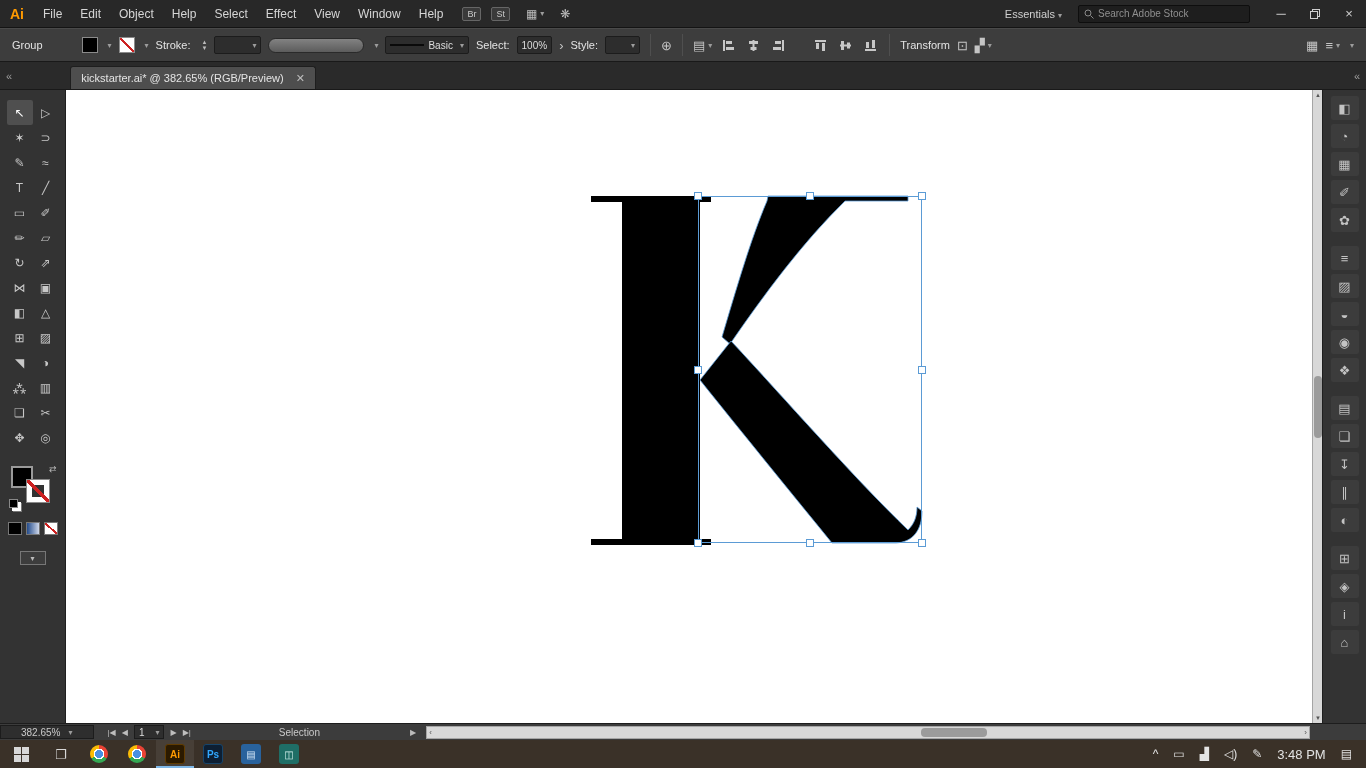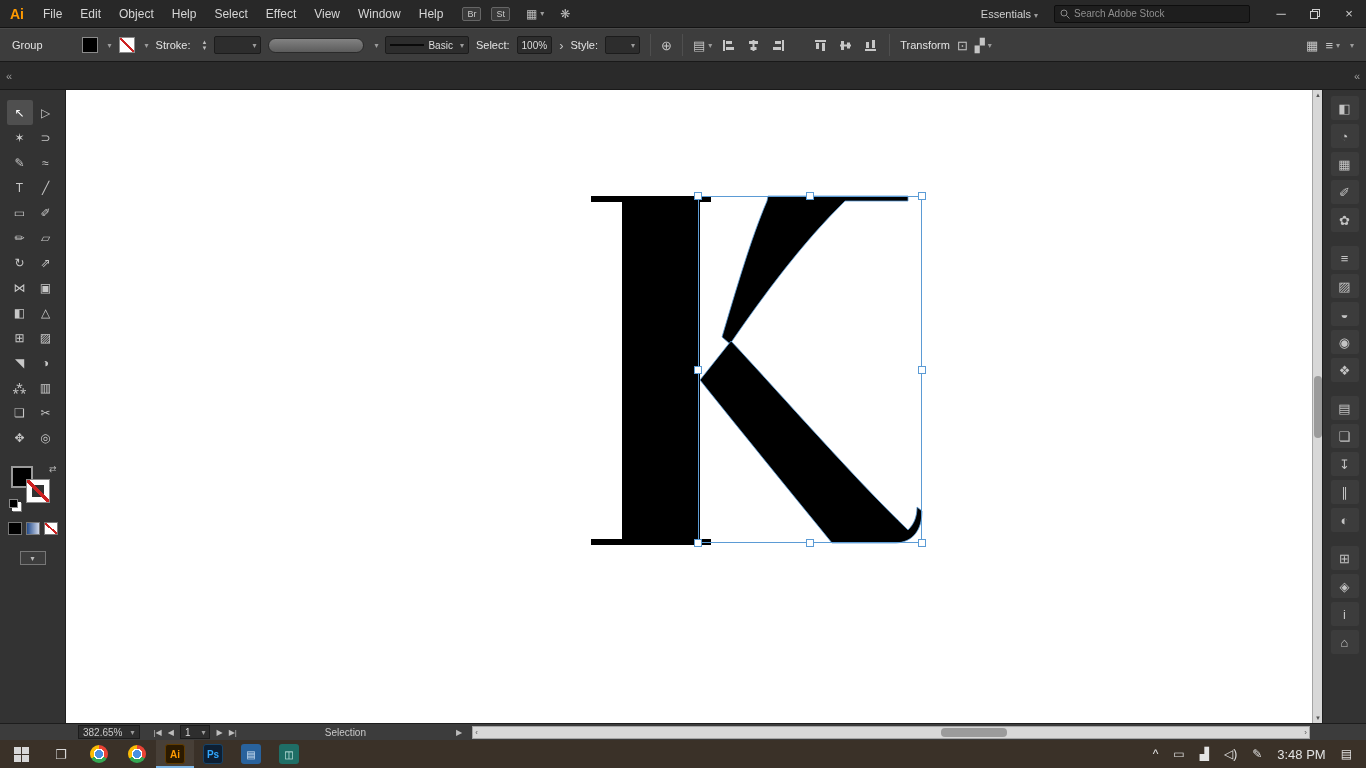--- a/index.html
+++ b/index.html
@@ -8,21 +8,21 @@
   .caret{font-size:8px;color:#9c9c9c;margin-left:3px}
 
   
   .menubar{height:28px;background:#282828;border-bottom:1px solid #141414;display:flex;align-items:center;padding-left:6px;color:#d6d6d6;font-size:12px}
   .app-logo{color:#ff9a00;font-weight:bold;font-size:14px;padding:0 10px 0 4px}
   .menu-item{padding:0 9px;cursor:default;flex-shrink:0}
   .badge{border:1px solid #666;border-radius:2px;font-size:9px;padding:1px 4px;margin-left:10px;color:#c9c9c9;background:#3a3a3a}
   .mb-icon{margin-left:16px;color:#bdbdbd;font-size:12px;display:flex;align-items:center}
   .spacer{flex:1}
   .workspace{font-size:11px;color:#d0d0d0;margin-right:16px;display:flex;align-items:flex-end}
-  .search-box{width:196px;height:18px;background:#1e1e1e;border:1px solid #0e0e0e;border-radius:2px;display:flex;align-items:center;gap:4px;padding:0 5px;margin-right:14px}
+  .search-box{width:172px;height:18px;background:#1e1e1e;border:1px solid #0e0e0e;border-radius:2px;display:flex;align-items:center;gap:4px;padding:0 5px;margin-right:14px}
   .search-box input{flex:1;background:transparent;border:none;outline:none;color:#bbb;font-size:10px;font-family:inherit}
   .search-box input::placeholder{color:#8f8f8f}
   .win-btns{display:flex;height:28px}
   .win-btn{width:34px;display:flex;align-items:center;justify-content:center;color:#cfcfcf;font-size:13px}
 
   
   .controlbar{height:34px;background:#3d3d3d;border-top:1px solid #4a4a4a;border-bottom:1px solid #191919;display:flex;align-items:center;padding:0 12px;color:#dedede;font-size:11px;gap:7px;overflow:hidden}
   .controlbar>*{flex-shrink:0}
   .cb-label{color:#e3e3e3}
   .cb-link{color:#e3e3e3}
@@ -76,21 +76,21 @@
   .vthumb{position:absolute;left:1px;width:8px;top:286px;height:62px;background:#9b9b9b;border-radius:4px}
   .varrow{position:absolute;left:0;width:10px;height:10px;color:#555;font-size:6px;text-align:center;line-height:10px}
   .varrow.down{bottom:0}
 
   .rightstrip{width:44px;background:#333;border-left:1px solid #1f1f1f;display:flex;flex-direction:column;align-items:center;padding-top:6px;gap:4px}
   .rp-icon{width:28px;height:24px;display:flex;align-items:center;justify-content:center;color:#c3c3c3;font-size:13px;background:#3c3c3c;border-radius:2px}
   .rp-icon.grp{margin-top:10px}
 
   
   .statusbar{height:17px;background:#3c3c3c;border-top:1px solid #1d1d1d;display:flex;align-items:center;font-size:10px;color:#c9c9c9}
-  .zoom-combo{margin-left:78px;height:14px;background:#2e2e2e;border:1px solid #1c1c1c;display:flex;align-items:center;gap:5px;padding:0 4px}
+  .zoom-combo{height:14px;background:#2e2e2e;border:1px solid #1c1c1c;display:flex;align-items:center;gap:5px;padding:0 20px}
   .nav{display:flex;align-items:center;gap:6px;margin-left:14px;color:#bdbdbd;font-size:8px}
   .ab-field{height:14px;background:#2e2e2e;border:1px solid #1c1c1c;display:flex;align-items:center;gap:8px;padding:0 4px;font-size:10px;color:#ddd}
   .sb-status{margin-left:88px;font-size:10px}
   .sb-flyout{margin-left:90px;font-size:8px;color:#bbb}
   .hscroll{flex:1;height:13px;margin-left:10px;background:#d8d8d8;border:1px solid #a5a5a5;position:relative;display:flex;align-items:center;justify-content:space-between;color:#555;font-size:8px;padding:0 2px}
   .hthumb{position:absolute;left:56%;width:66px;height:9px;background:#9b9b9b;border-radius:4px}
   .sb-corner{width:56px}
 
   
   .taskbar{height:28px;background:#3a3128;display:flex;align-items:center;color:#e6e6e6}
@@ -236,20 +236,24 @@
   <span class="spacer"></span>
   <span class="cb-icon">▦</span>
   <span class="cb-icon">≡<i class="caret">▾</i></span>
   <span class="cb-icon">
       <i class="caret">▾</i>
     </span>
 </div>
 
 <div class="tabbar">
   <span class="chevrons">«</span>
+  <div class="tab">
+    <span>kickstarter.ai* @ 382.65% (RGB/Preview)</span>
+    <span class="tab-close">✕</span>
+  </div>
   <span class="spacer"></span>
   <span class="chevrons">«</span>
 </div>
 
 <div class="main">
 
   <div class="toolbar">
     <div class="tools">
       <span class="tool active">↖</span>
         <span class="tool">▷</span>

